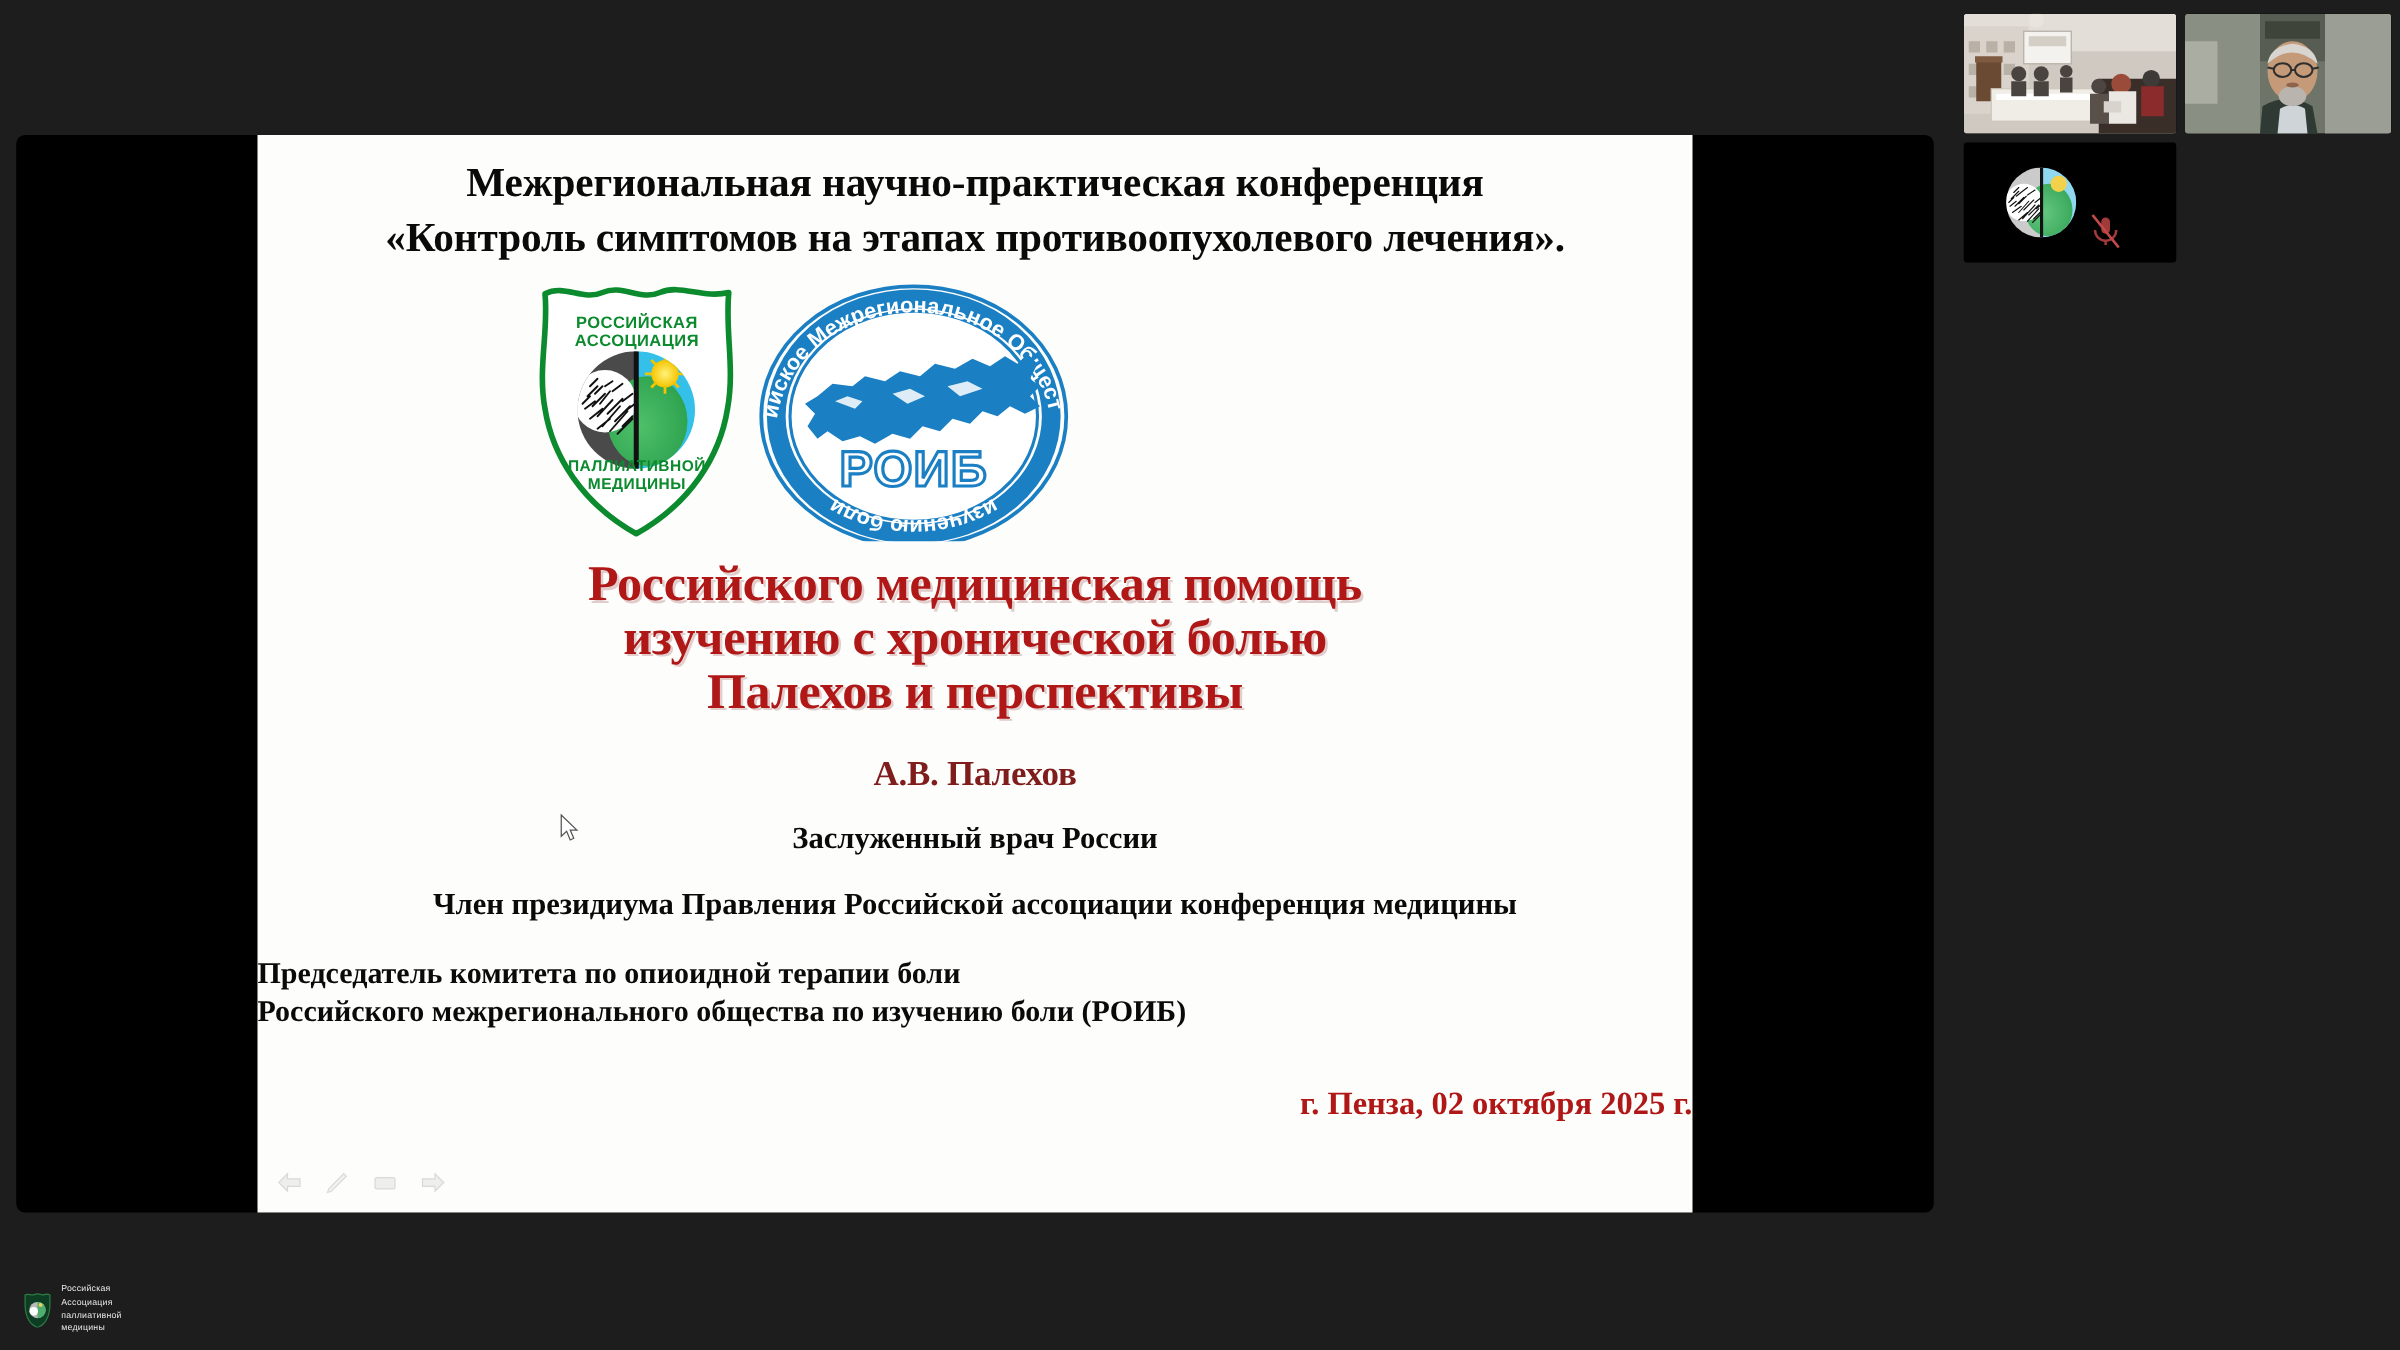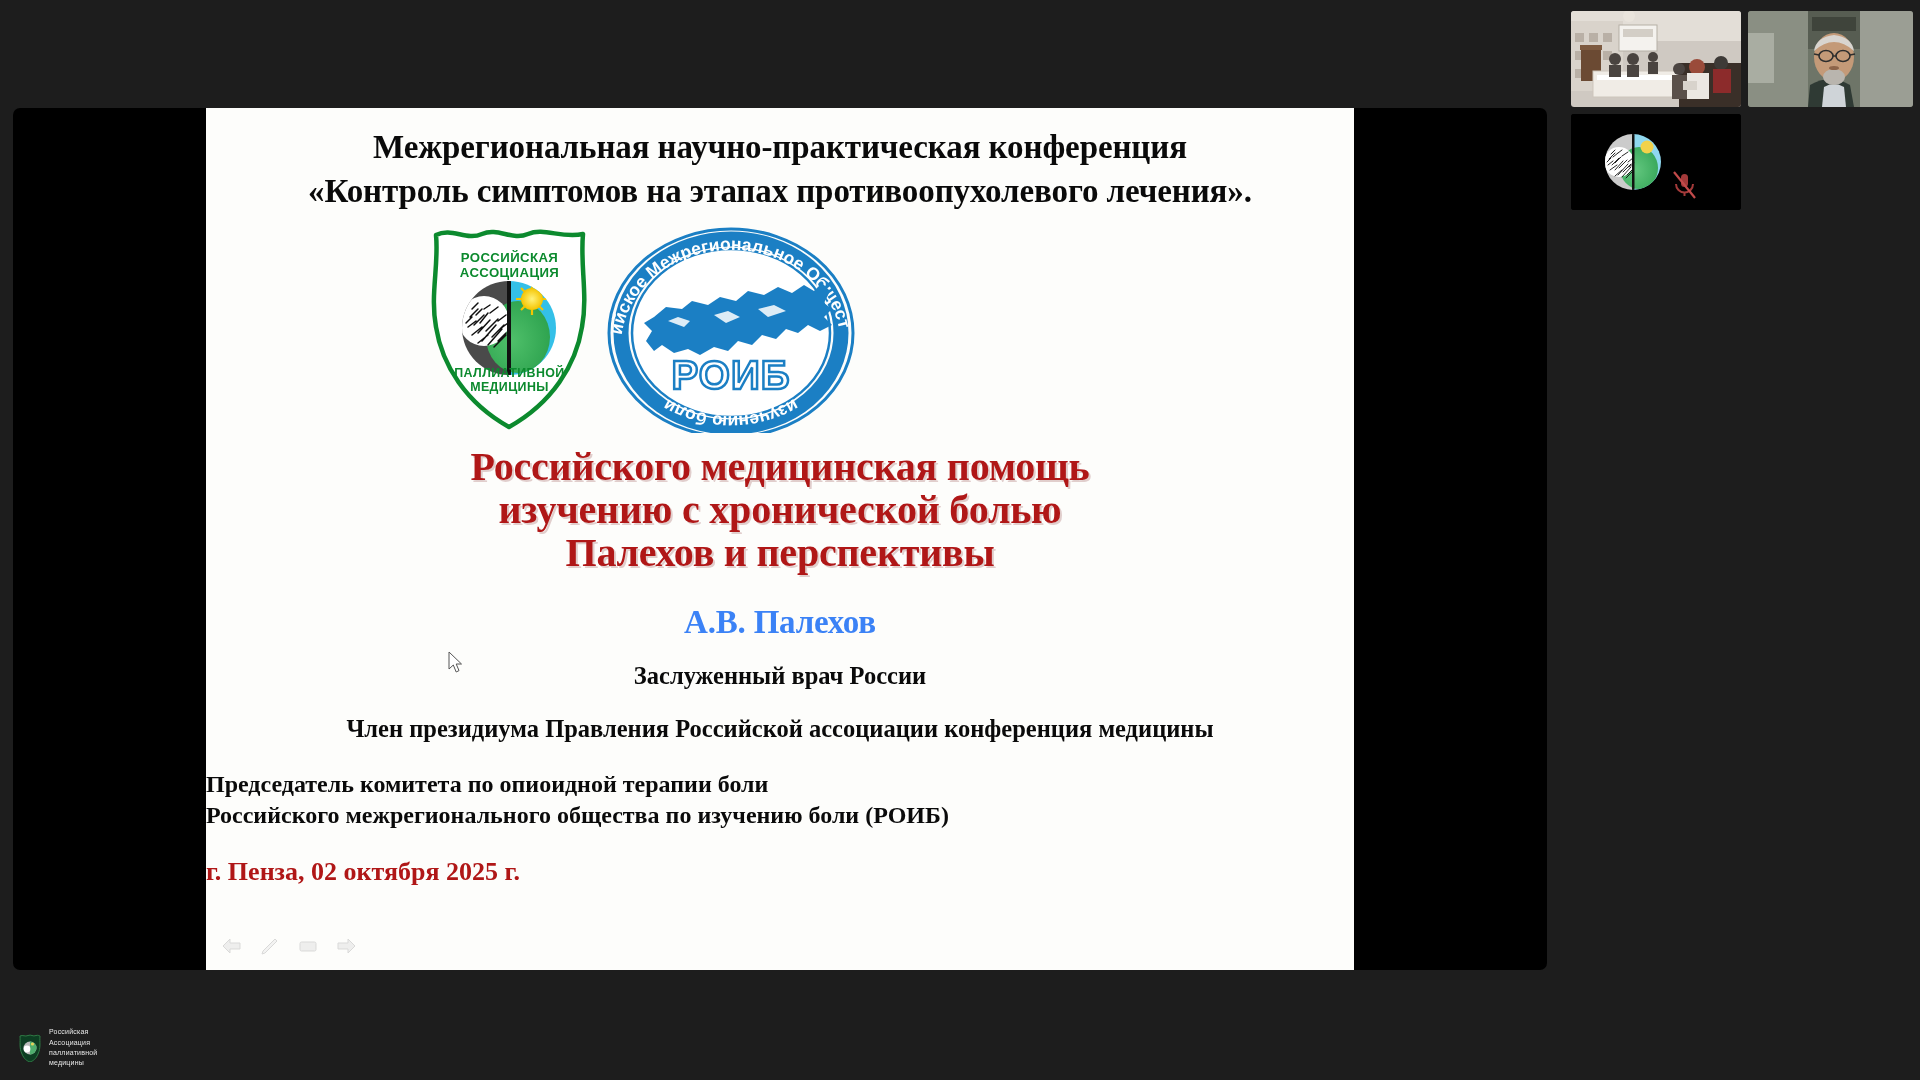--- a/index.html
+++ b/index.html
@@ -57,39 +57,39 @@
     font-size:40px;
     line-height:1.07;
     margin-top:10px;
     text-shadow:2px 2px 0 rgba(180,130,130,.38);
     letter-spacing:-0.2px;
   }
   .title-red div { white-space:nowrap; }
 
   
   .author {
-    text-align:center; font-weight:bold; color:#3b82f6;
-    font-size:33px; margin-top:30px; letter-spacing:-0.2px;
+    text-align:center; font-weight:bold; color:#7f1d1d;
+    font-size:28px; margin-top:30px; letter-spacing:-0.2px;
   }
   .cred1 {
     text-align:center; font-weight:bold; color:#0a0a0a;
     font-size:24.5px; margin-top:21px;
   }
   .cred2 {
     text-align:center; font-weight:bold; color:#0a0a0a;
     font-size:24.5px; margin-top:25px;
   }
   .cred3 {
     text-align:left; font-weight:bold; color:#0a0a0a;
     font-size:24px; margin-top:26px; line-height:1.28;
   }
   .cred3 div { white-space:nowrap; }
   .place-date {
-    text-align:left; font-weight:bold; color:#b01717;
-    font-size:26px; margin-top:26px;
+    text-align:right; font-weight:bold; color:#b01717;
+    font-size:26px; margin-top:42px;
   }
 
   
   #ppt-nav {
     position:absolute; left:14px; bottom:12px;
     display:flex; align-items:center; gap:14px;
     opacity:.55;
   }
   #ppt-nav .nav-ico { width:24px; height:24px; display:block; }
 

